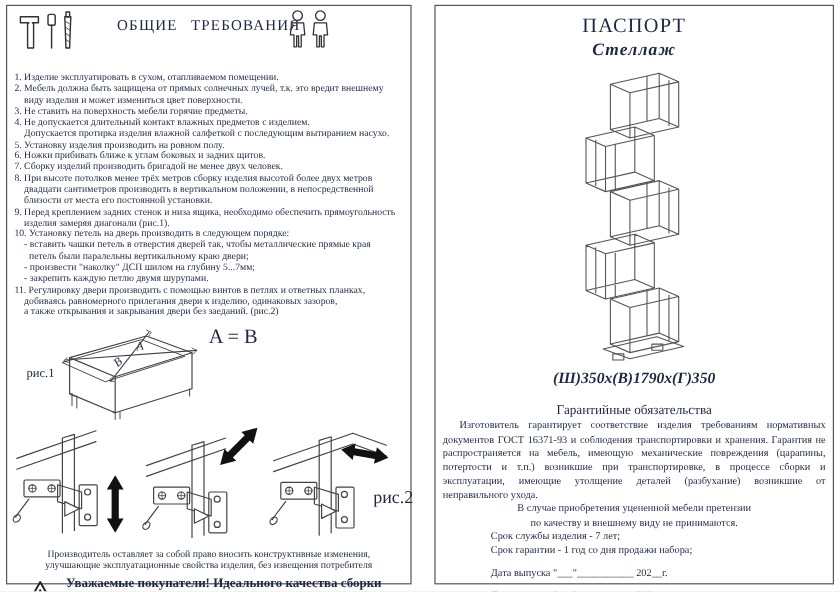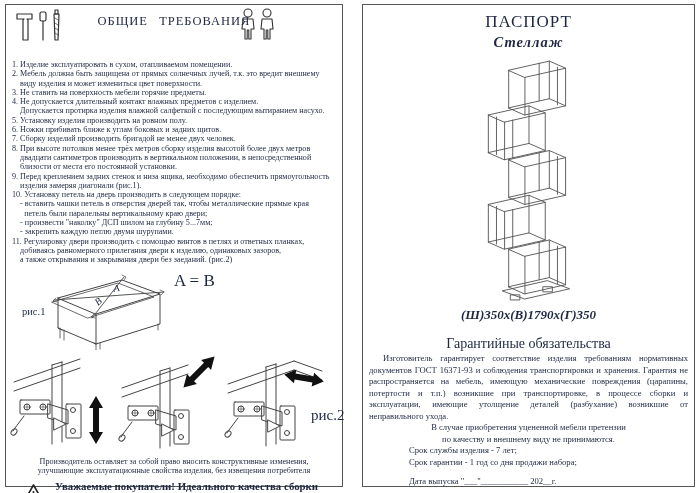--- a/index.html
+++ b/index.html
@@ -29,21 +29,21 @@
   .lp-note{margin-top:1px;text-align:center;font-size:8.1px;line-height:9.6px;white-space:pre-line;}
   .warning-row{display:flex;align-items:flex-start;margin-top:4px;padding:0 16px 0 14px;}
   .warning-svg{flex:0 0 auto;margin-top:3px;}
   .warning-text{flex:1;text-align:center;font-weight:bold;font-size:10.8px;line-height:12.6px;white-space:pre-line;}
 
   
   .rp-title{margin-top:7px;text-align:center;font-size:17px;letter-spacing:1px;}
   .rp-product{margin-top:2px;text-align:center;font-weight:bold;font-style:italic;font-size:14.5px;letter-spacing:1px;}
   .shelf-svg{display:block;margin:4px auto 0;}
   .rp-dims{margin-top:4px;text-align:center;font-weight:bold;font-style:italic;font-size:13px;}
-  .w-title{margin-top:13px;text-align:center;font-size:14px;}
+  .w-title{margin-top:13px;text-align:center;font-size:11px;}
   .w-body{margin:1px 6px 0 6px;font-size:8.6px;line-height:11.5px;text-align:justify;text-indent:14px;}
   .w-center{text-align:center;font-size:8.6px;line-height:11.5px;white-space:pre-line;}
   .w-line{margin-left:46px;font-size:8.6px;line-height:11.5px;}
   .date-line{margin:8px 0 0 46px;font-size:8.6px;}
   .rp-stamp{position:absolute;right:10px;bottom:6px;font-weight:bold;font-size:12.5px;letter-spacing:0.5px;}
 
   svg{stroke-linejoin:round;stroke-linecap:round;}
 </style>
 </head>
 <body>

